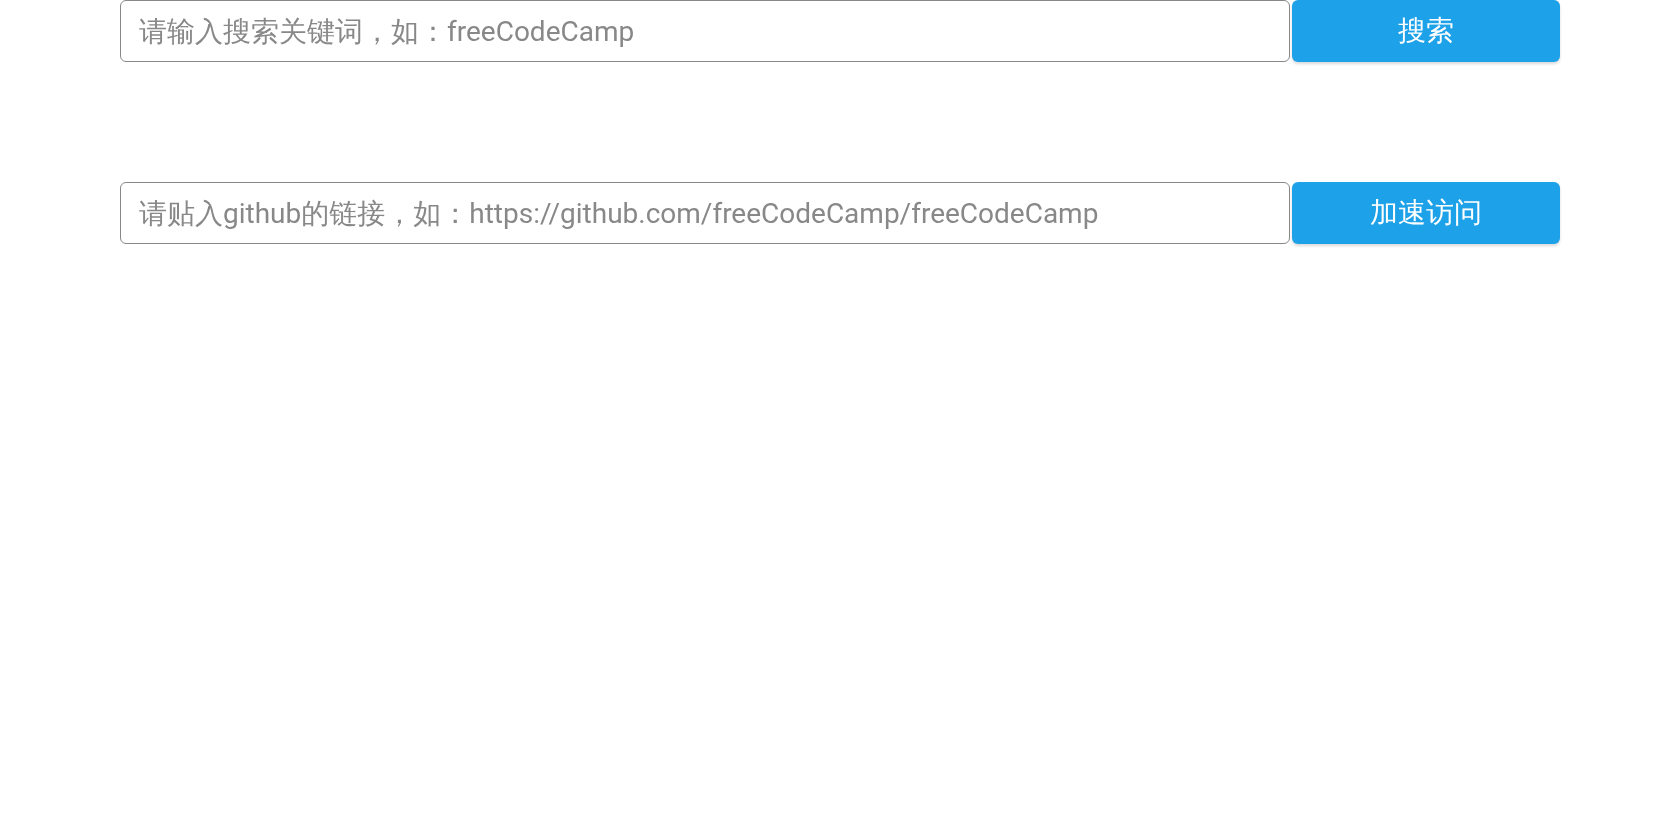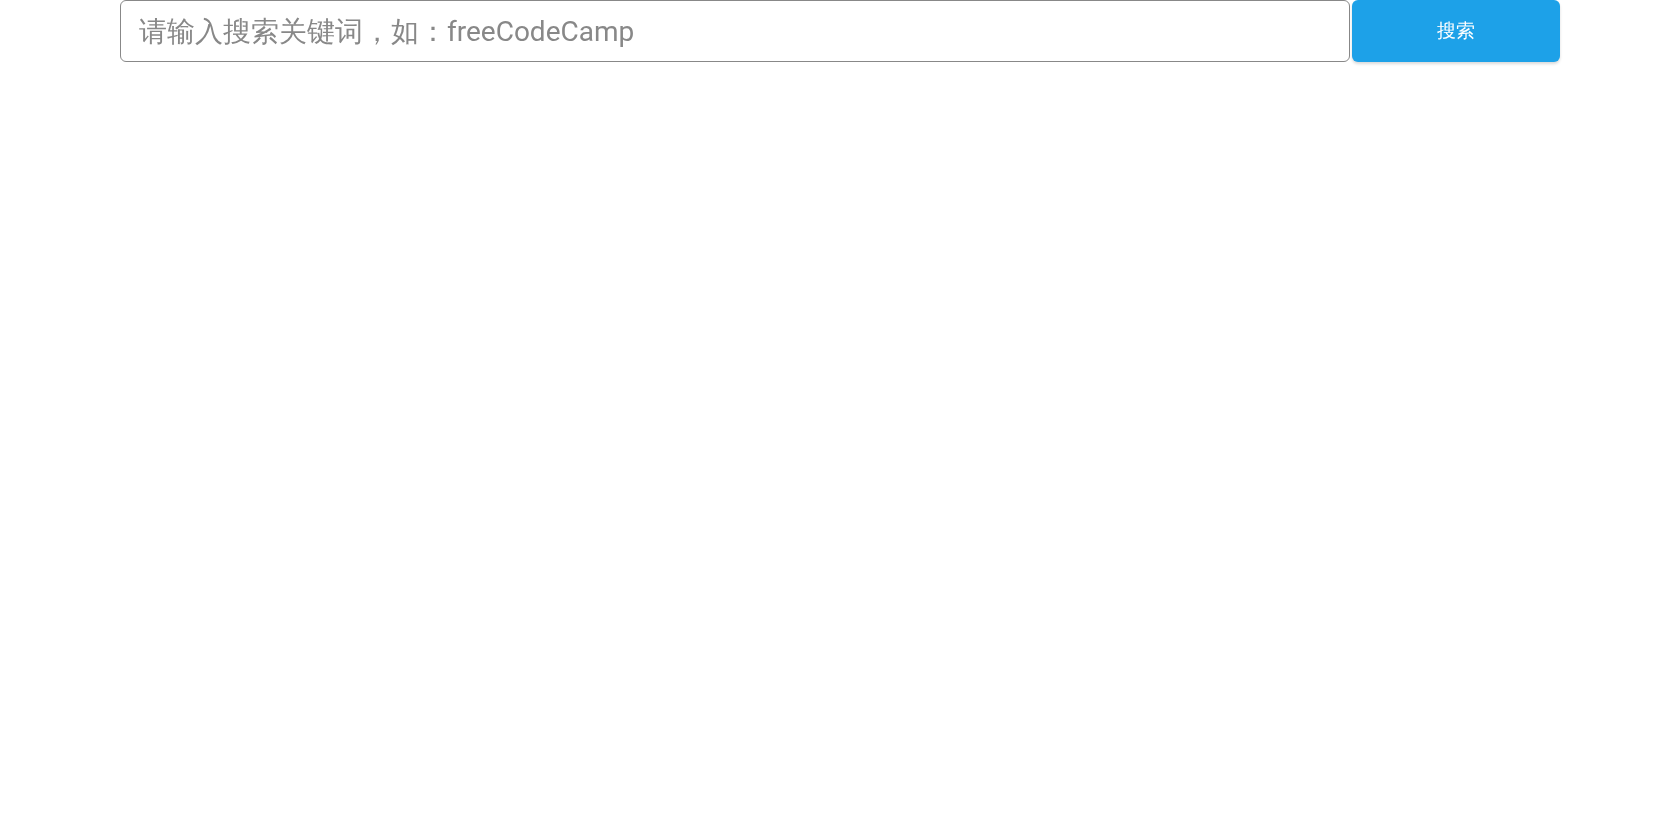--- a/index.html
+++ b/index.html
@@ -40,35 +40,39 @@
       border-radius: 6px;
       outline: none;
       color: #333;
       background: #ffffff;
       font-family: inherit;
     }
     .text-input::placeholder {
       color: #888888;
     }
     .btn {
-      width: 208px;
+      width: 268px;
       height: 62px;
       background: #1da1e8;
       color: #ffffff;
-      font-size: 19px;
+      font-size: 28px;
       border: none;
       border-radius: 6px;
       cursor: pointer;
       font-family: inherit;
       box-shadow: 0 2px 3px rgba(0,0,0,0.15);
     }
   </style>
 </head>
 <body>
 
 <div class="container">
 
   <div class="form-row">
     <input type="text" class="text-input" placeholder="请输入搜索关键词，如：freeCodeCamp" style="">
     <button class="btn">搜索</button>
   </div>
 
+  <div class="form-row">
+    <input type="text" class="text-input" placeholder="请贴入github的链接，如：https://github.com/freeCodeCamp/freeCodeCamp" style="">
+    <button class="btn">加速访问</button>
+  </div>
 </div>
 
 </body></html>

